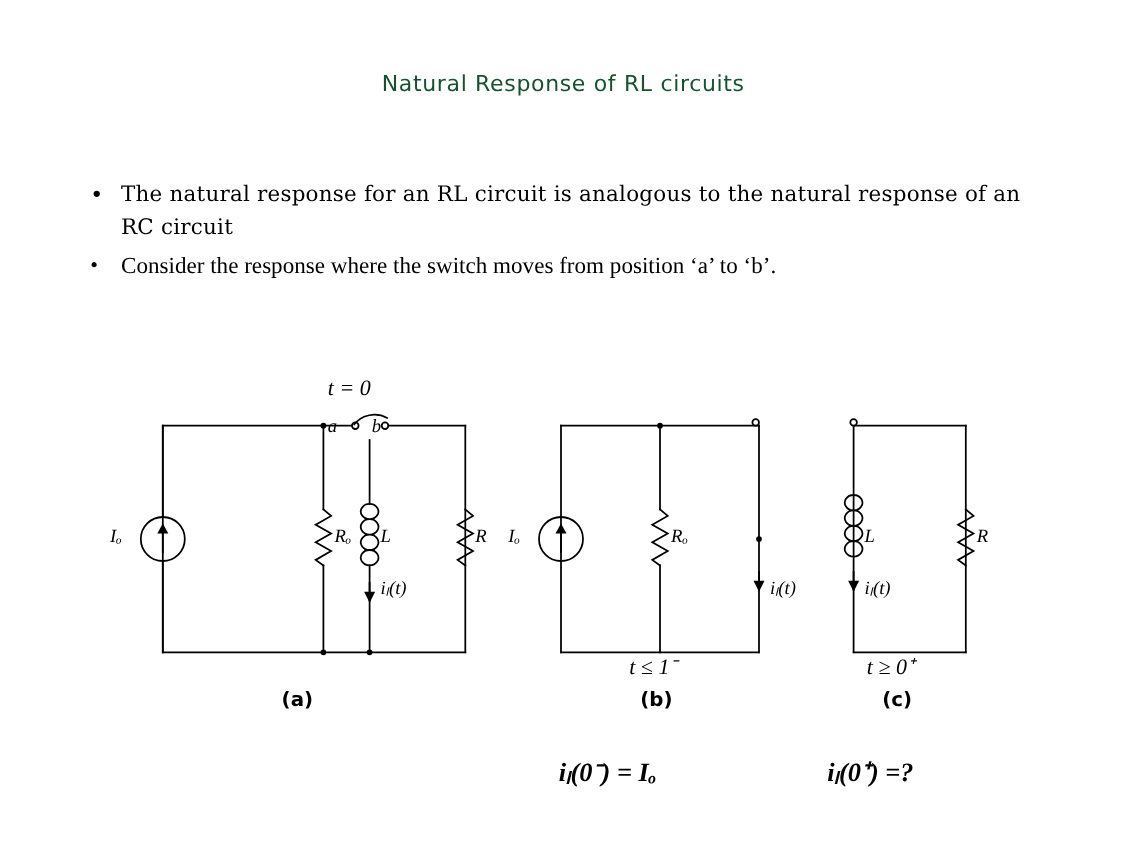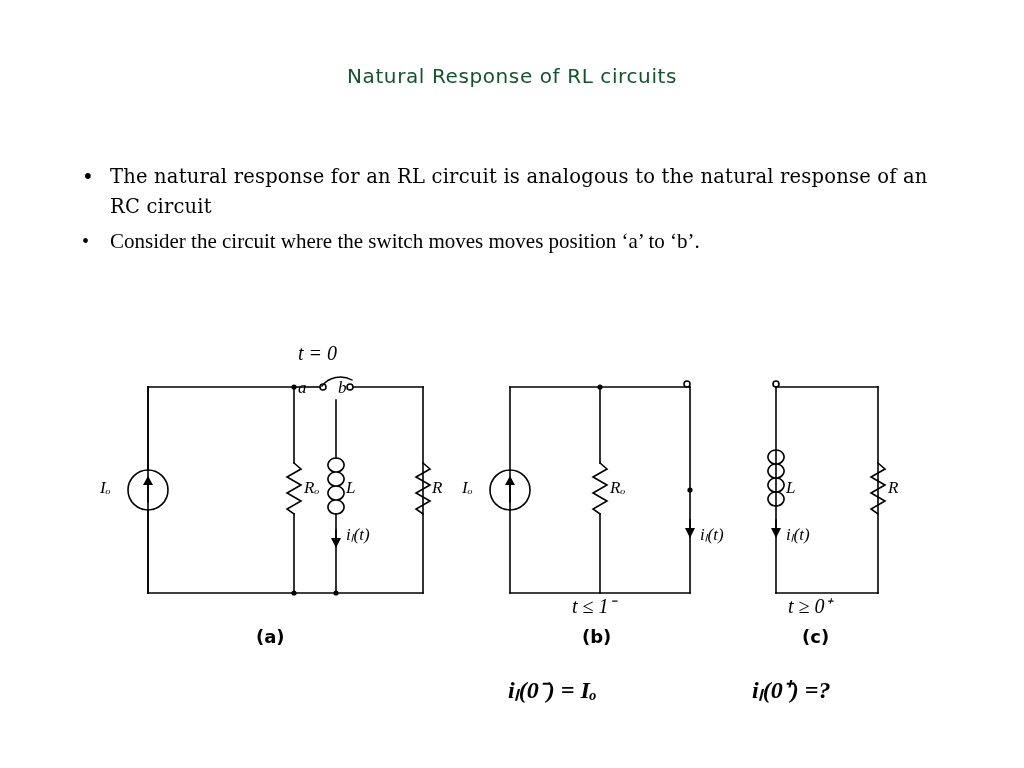--- a/index.html
+++ b/index.html
@@ -92,37 +92,38 @@
     font-style: italic;
     font-size: 20px;
   }
   .eqn {
     position: absolute;
     font-family: "Liberation Serif", serif;
     font-style: italic;
     font-size: 24px;
     font-weight: bold;
     white-space: nowrap;
+    margin-top: 12px;
   }
 </style>
 </head>
 <body>
 
 <div class="slide">
 
   <div class="title">Natural Response of RL circuits</div>
 
   <div class="bullets">
     <div class="bullet b1">
       <span class="dot">•</span>
       <span>The natural response for an RL circuit is analogous to the natural response of an RC circuit</span>
     </div>
     <div class="bullet b2">
       <span class="dot">•</span>
-      <span>Consider the circuit where the switch moves moves position ‘a’ to ‘b’.</span>
+      <span>Consider the response where the switch moves from position ‘a’ to ‘b’.</span>
     </div>
   </div>
 
   <div class="figure">
 
     <svg class="circuit" width="910" height="390" viewBox="0 0 910 390">
       <g stroke="#000" stroke-width="1.6" fill="none" stroke-linecap="square">
 
         <path d="M 88 57 L 88 263"></path>
         <path d="M 88 57 L 234 57"></path>

